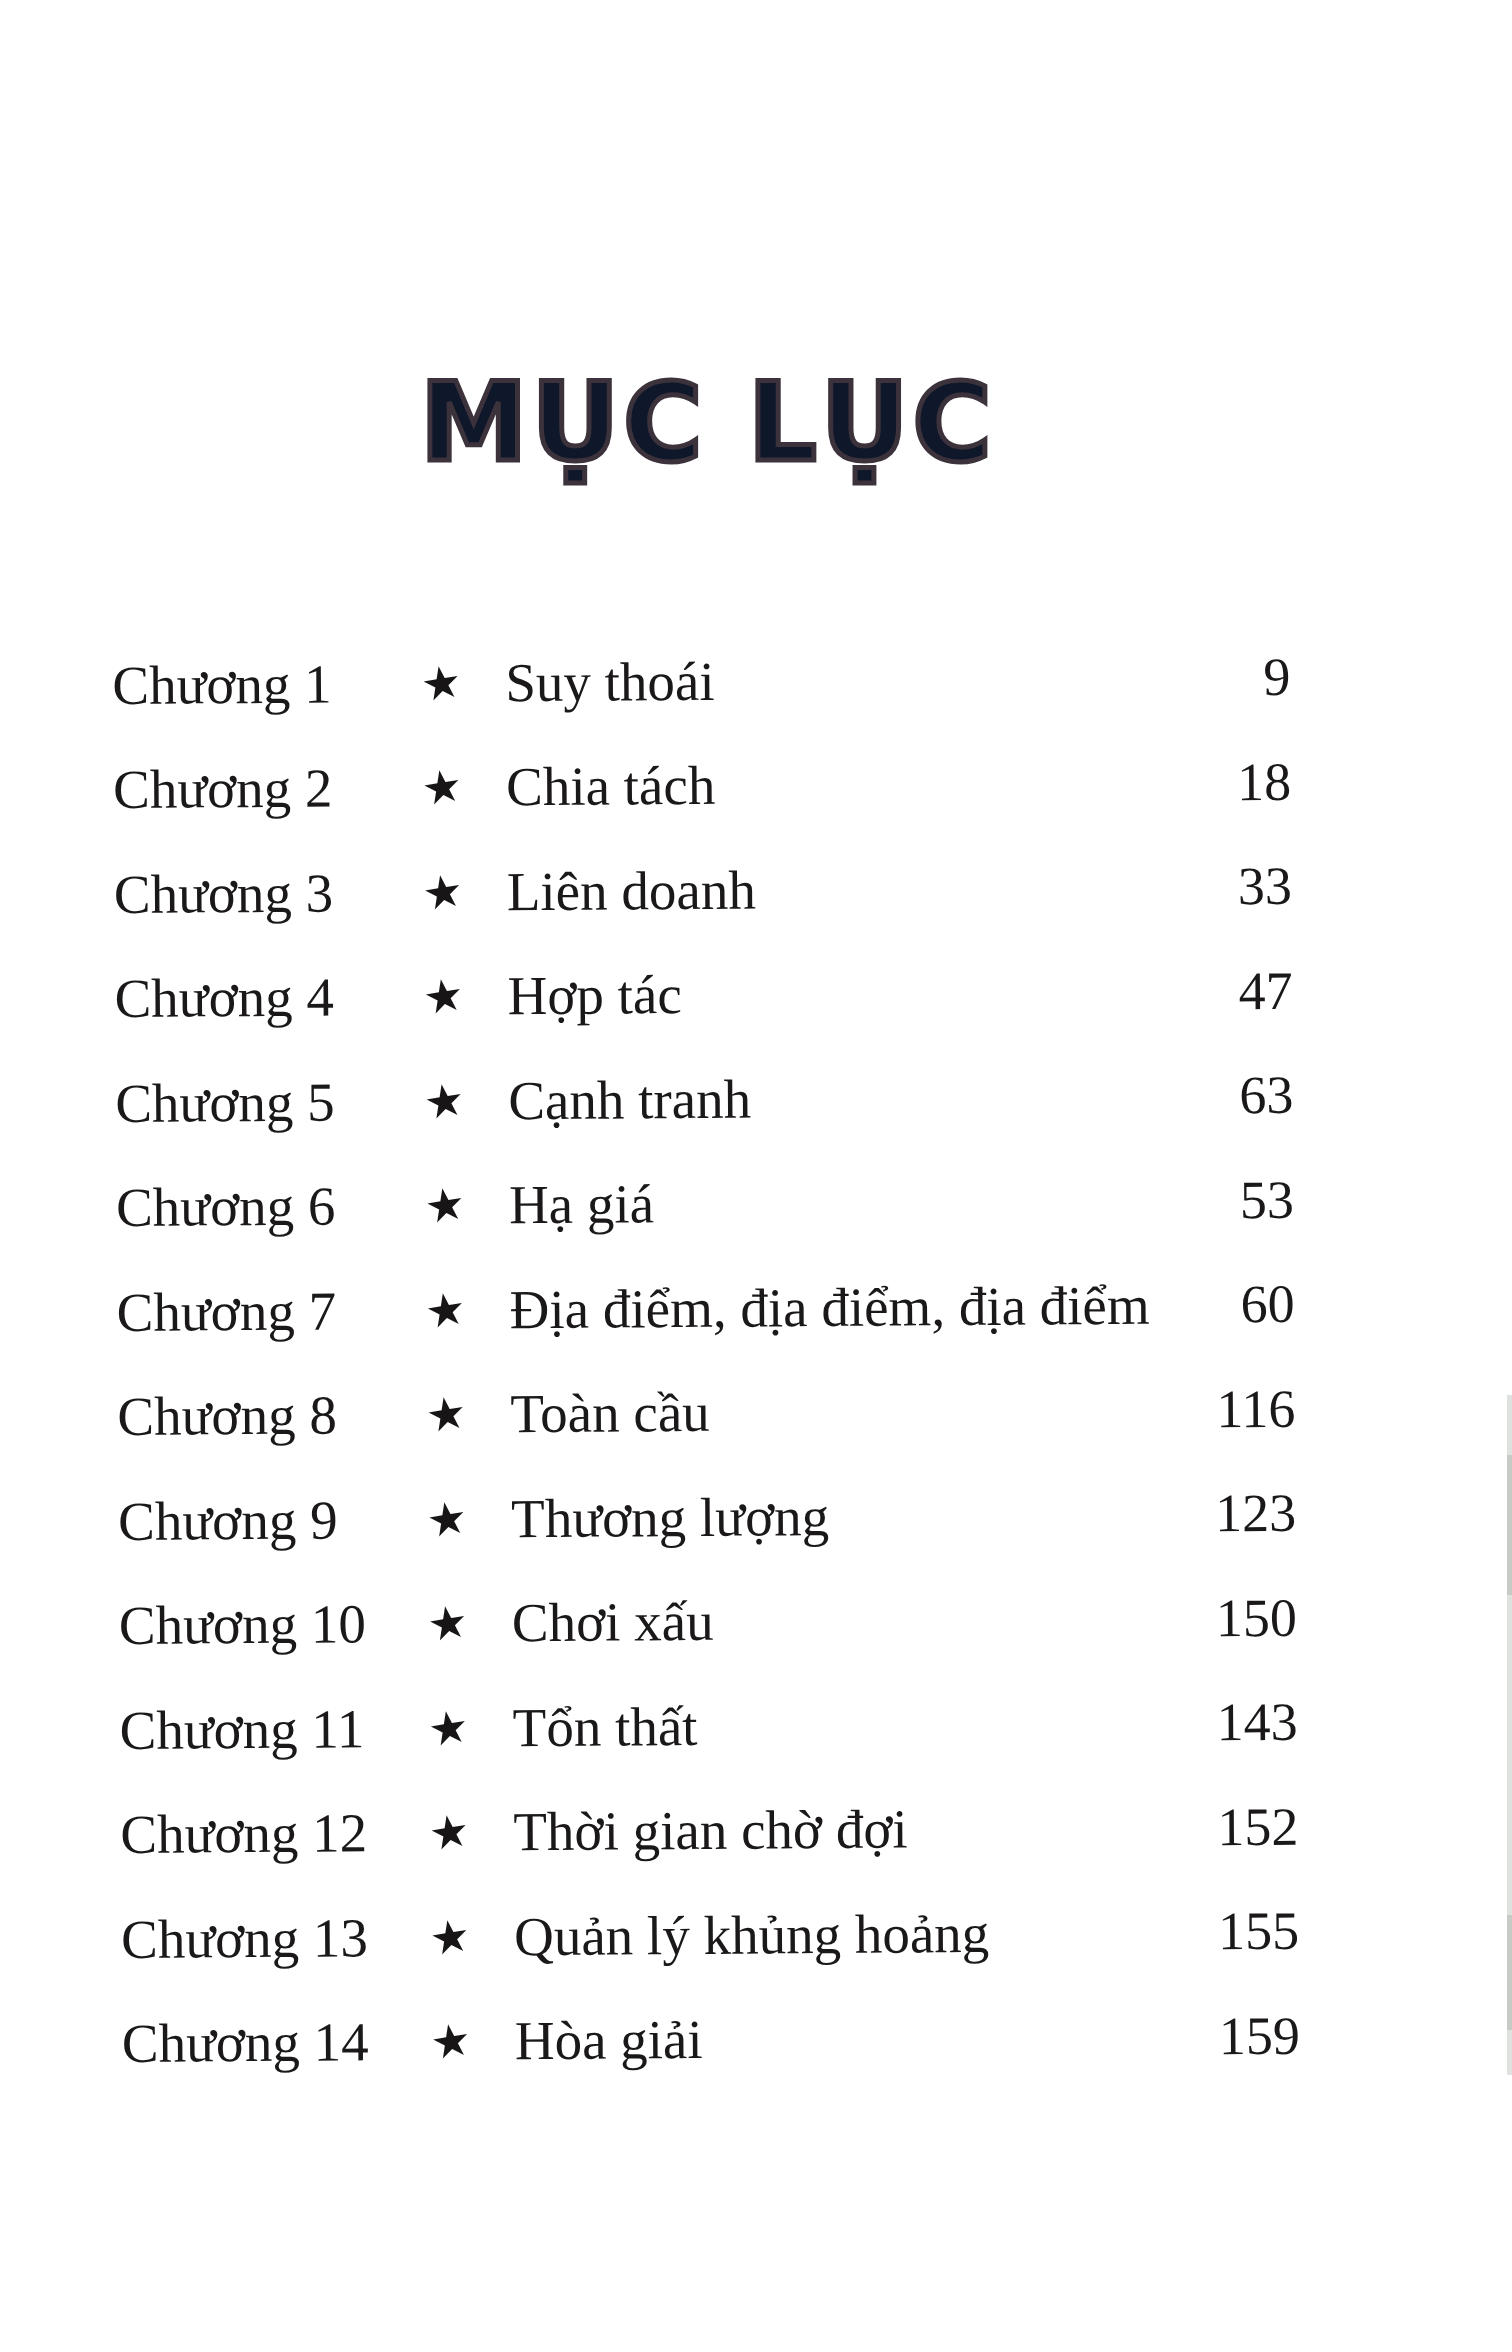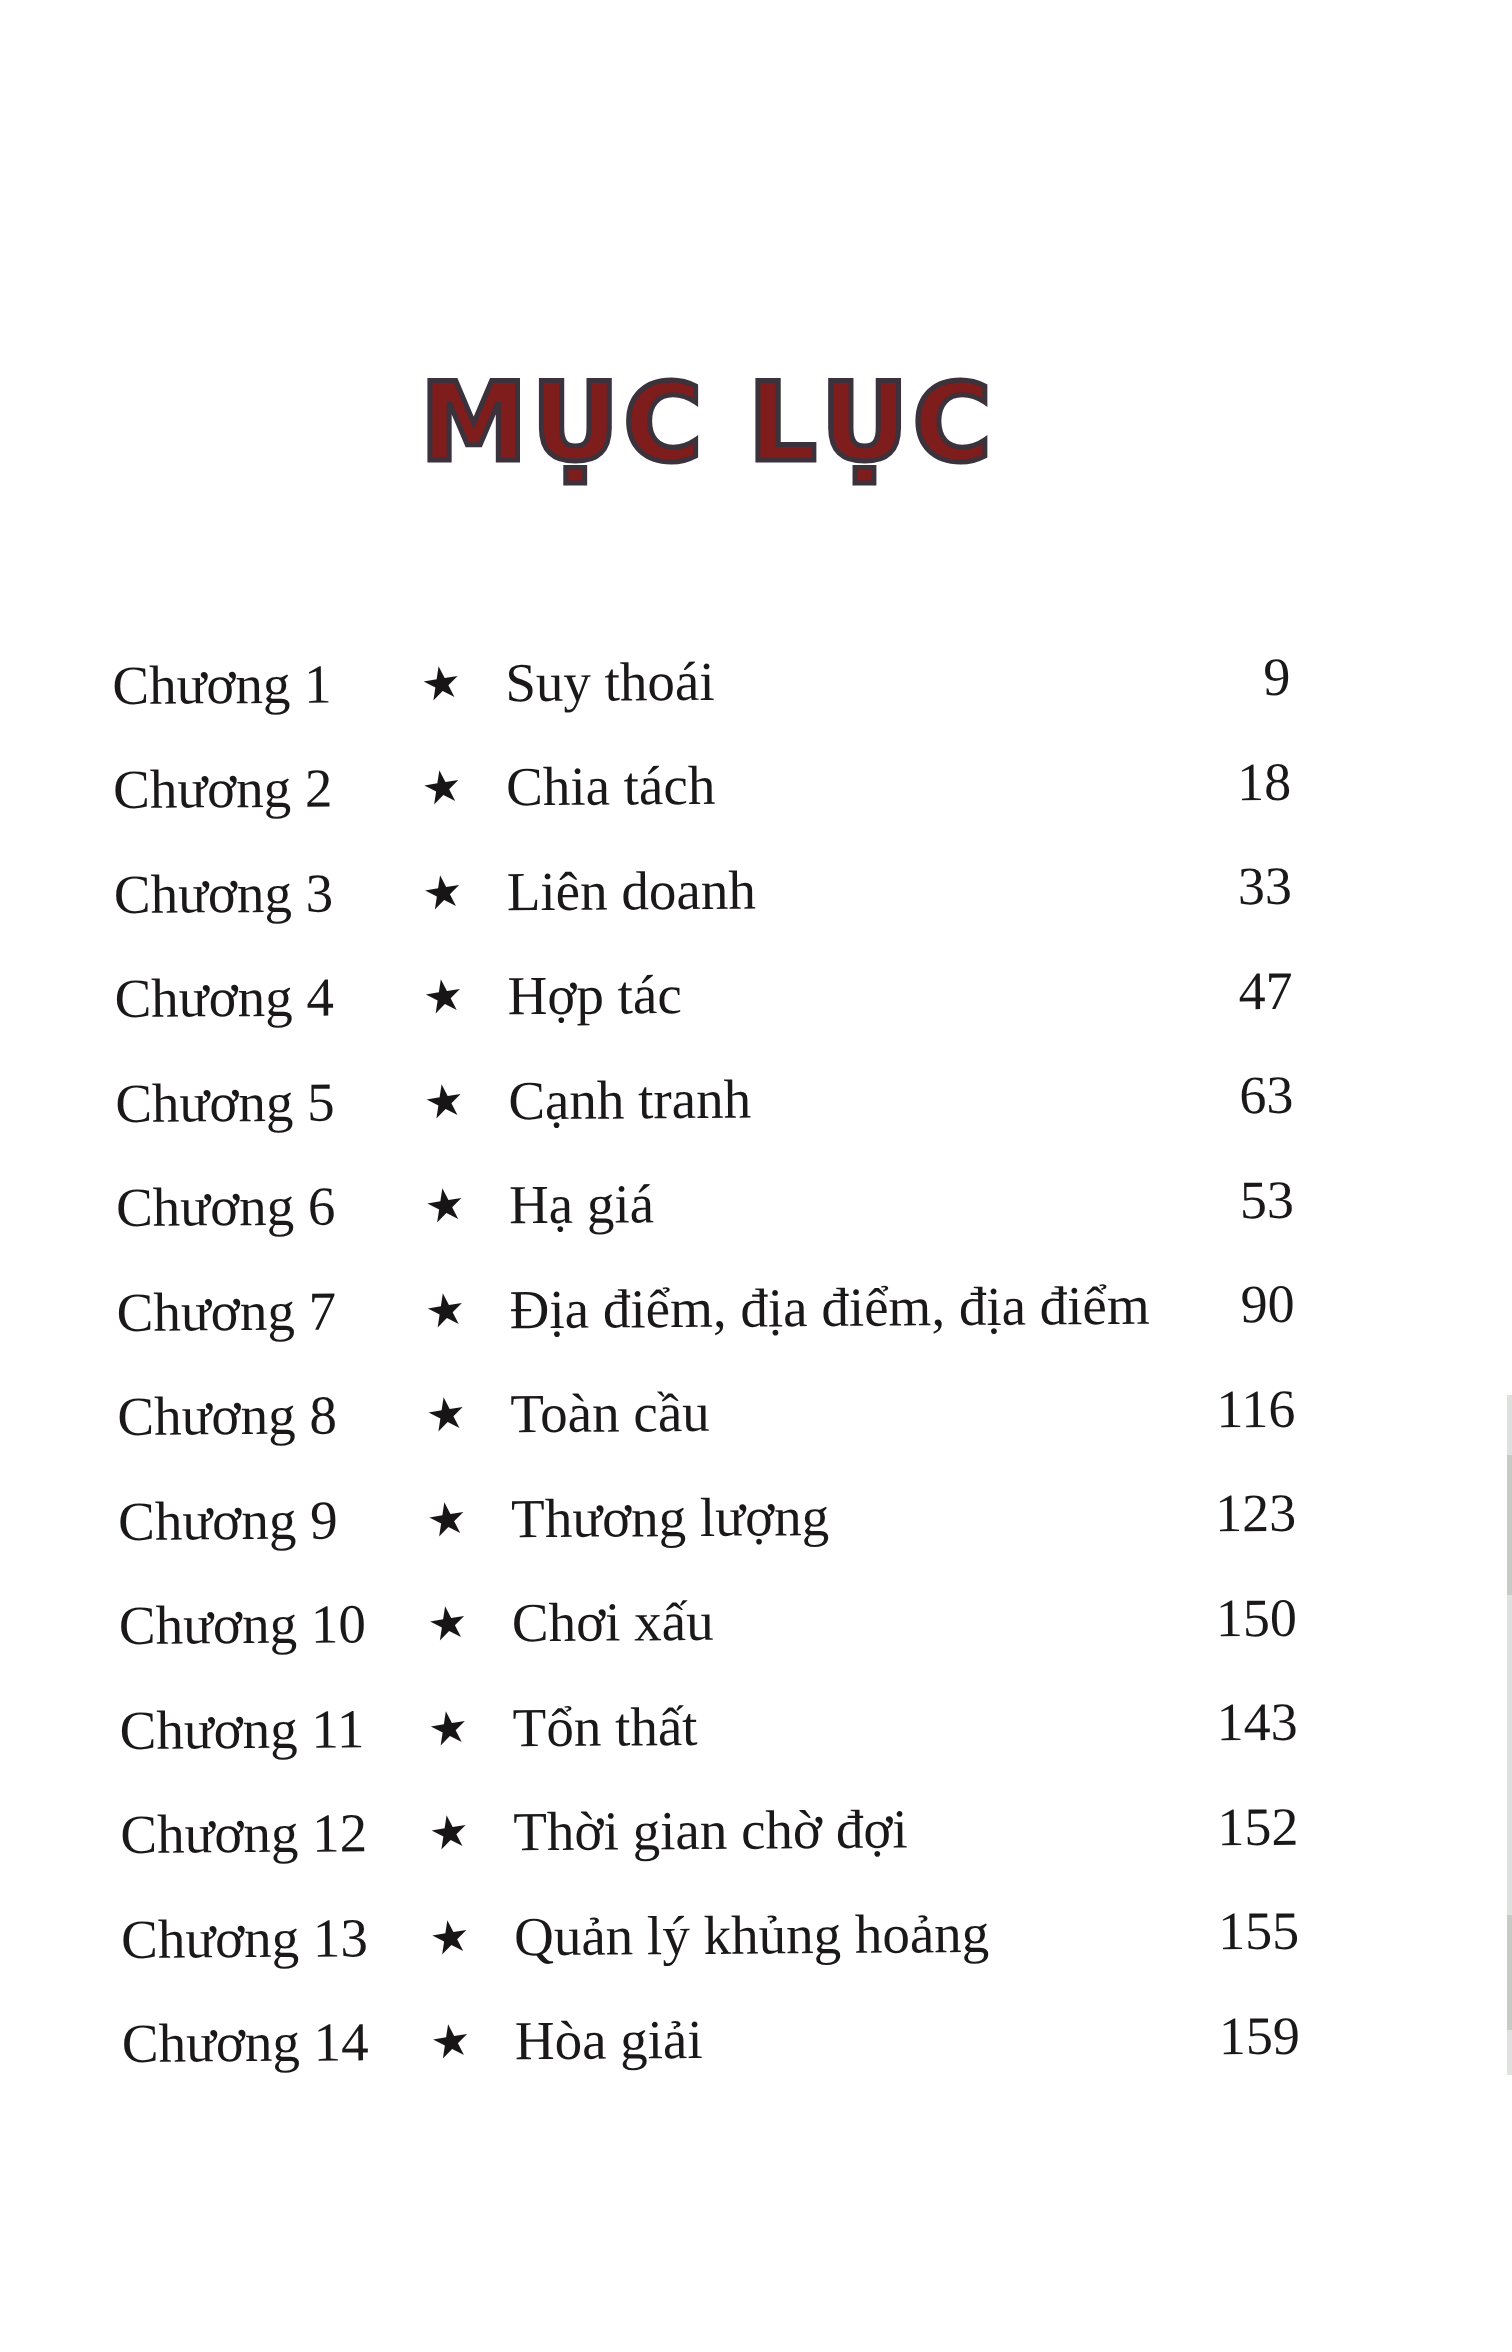--- a/index.html
+++ b/index.html
@@ -23,21 +23,21 @@
   
   .page-title {
     position: absolute;
     left: 420px;
     top: 292px;
     font-family: "DejaVu Sans", sans-serif;
     font-weight: 800;
     font-size: 108px;
     line-height: 1.1;
     letter-spacing: 4px;
-    color: #7f1d1d;
+    color: #0f172a;
     -webkit-text-stroke: 5px #3b323c;
     white-space: nowrap;
   }
 
   
   .toc {
     position: absolute;
     left: 112px;
     top: 633px;
     width: 1178px;
@@ -146,21 +146,21 @@
       <span class="chapter-label">Chương 6</span>
       <span class="star">★</span>
       <span class="chapter-title">Hạ giá</span>
       <span class="page-num">53</span>
     </li>
 
     <li class="toc-row">
       <span class="chapter-label">Chương 7</span>
       <span class="star">★</span>
       <span class="chapter-title">Địa điểm, địa điểm, địa điểm</span>
-      <span class="page-num">90</span>
+      <span class="page-num">60</span>
     </li>
 
     <li class="toc-row">
       <span class="chapter-label">Chương 8</span>
       <span class="star">★</span>
       <span class="chapter-title">Toàn cầu</span>
       <span class="page-num">116</span>
     </li>
 
     <li class="toc-row">

